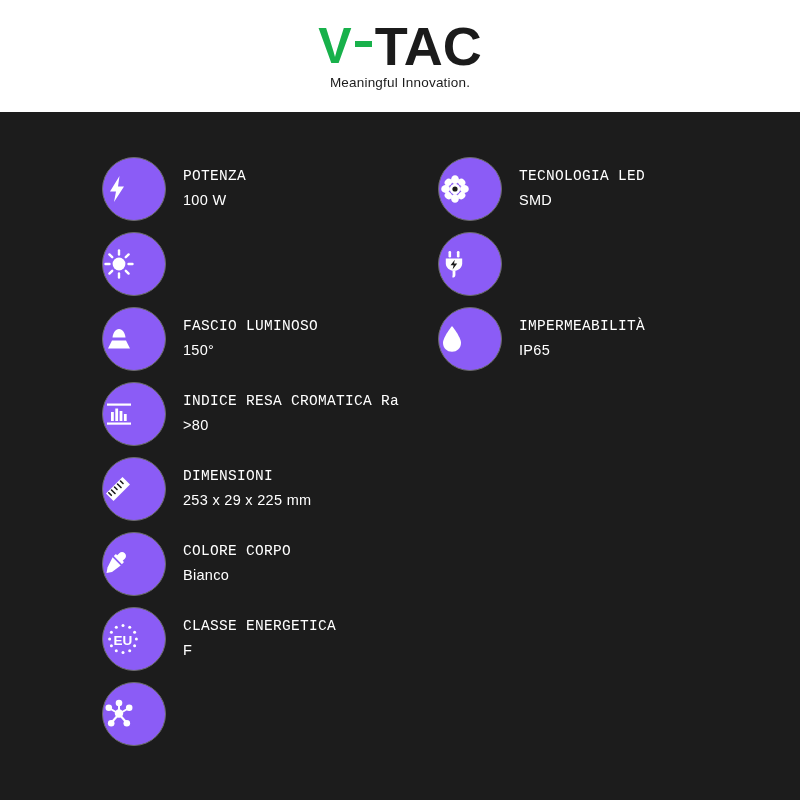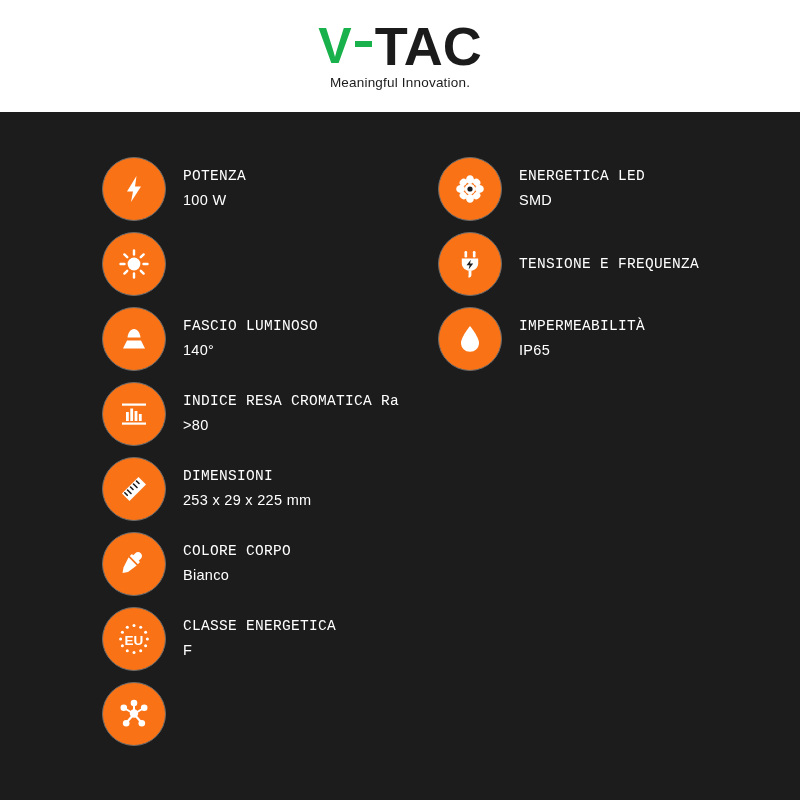--- a/index.html
+++ b/index.html
@@ -100,24 +100,23 @@
     align-items: center;
     height: 62px;
     margin-bottom: 13px;
   }
   .icon-circle {
     flex: 0 0 auto;
     width: 62px;
     height: 62px;
     border-radius: 50%;
     border: 1.6px solid #6b6b6b;
-    background: #f97316;
-    display: flex;
-    align-items: center;
-    justify-content: center;
+    background: #8b5cf6;
+    display: flex;
+    align-items: center;
   }
   .icon-circle svg { display: block; }
   .spec-text {
     margin-left: 17px;
     display: flex;
     flex-direction: column;
     justify-content: center;
   }
   .spec-label {
     color: #ffffff;
@@ -188,21 +187,21 @@
 
       <div class="spec-row">
         <div class="icon-circle">
           <svg width="32" height="30" viewBox="0 0 32 30" fill="none">
             <path d="M16 5 C12.5 5 10 9 9.5 13.5 L22.5 13.5 C22 9 19.5 5 16 5 Z" fill="#ffffff"></path>
             <path d="M9 16.5 L23 16.5 L27 24.5 L5 24.5 Z" fill="#ffffff"></path>
           </svg>
         </div>
         <div class="spec-text">
           <div class="spec-label">FASCIO LUMINOSO</div>
-          <div class="spec-value">140°</div>
+          <div class="spec-value">150°</div>
         </div>
       </div>
 
       <div class="spec-row">
         <div class="icon-circle">
           <svg width="32" height="30" viewBox="0 0 32 30" fill="none">
             <rect x="4" y="4.5" width="24" height="2.2" fill="#ffffff"></rect>
             <rect x="4" y="23.5" width="24" height="2.2" fill="#ffffff"></rect>
             <rect x="8" y="13" width="2.8" height="9" fill="#ffffff"></rect>
             <rect x="12.3" y="9.5" width="2.8" height="12.5" fill="#ffffff"></rect>
@@ -311,39 +310,38 @@
               <ellipse cx="25.4" cy="16" rx="4.4" ry="3.9"></ellipse>
               <ellipse cx="9.3" cy="9.3" rx="3.9" ry="3.4" transform="rotate(-45 9.3 9.3)"></ellipse>
               <ellipse cx="22.7" cy="9.3" rx="3.9" ry="3.4" transform="rotate(45 22.7 9.3)"></ellipse>
               <ellipse cx="9.3" cy="22.7" rx="3.9" ry="3.4" transform="rotate(45 9.3 22.7)"></ellipse>
               <ellipse cx="22.7" cy="22.7" rx="3.9" ry="3.4" transform="rotate(-45 22.7 22.7)"></ellipse>
             </g>
             <circle cx="16" cy="16" r="2.6" fill="#1c1c1c"></circle>
           </svg>
         </div>
         <div class="spec-text">
-          <div class="spec-label">ENERGETICA LED</div>
+          <div class="spec-label">TECNOLOGIA LED</div>
           <div class="spec-value">SMD</div>
         </div>
       </div>
 
       <div class="spec-row">
         <div class="icon-circle">
           <svg width="30" height="32" viewBox="0 0 30 32" fill="none">
             <g fill="#ffffff">
               <rect x="9.5" y="3" width="2.6" height="6.5" rx="1.2"></rect>
               <rect x="17.9" y="3" width="2.6" height="6.5" rx="1.2"></rect>
               <path d="M6.8 10.5 L23.2 10.5 L23.2 15.5 C23.2 19.6 19.5 22.8 15 22.8 C10.5 22.8 6.8 19.6 6.8 15.5 Z"></path>
               <path d="M13.6 22.5 L16.4 22.5 L16.4 27 C16.4 28.6 15.2 29.6 13.4 29.6 L13.4 27.4 C14.2 27.4 13.6 27.2 13.6 26.6 Z"></path>
             </g>
             <path d="M15.8 11.8 L11.5 17.2 L14.6 17.2 L13.6 21.4 L18.2 15.6 L15 15.6 Z" fill="#1c1c1c"></path>
           </svg>
         </div>
         <div class="spec-text">
-          <div class="spec-label">TENSIONE E FREQUENZA</div>
         </div>
       </div>
 
       <div class="spec-row">
         <div class="icon-circle">
           <svg width="26" height="32" viewBox="0 0 26 32" fill="none">
             <path d="M13 3 C13 3 4 14 4 20 C4 25 8 28.8 13 28.8 C18 28.8 22 25 22 20 C22 14 13 3 13 3 Z" fill="#ffffff"></path>
           </svg>
         </div>
         <div class="spec-text">

